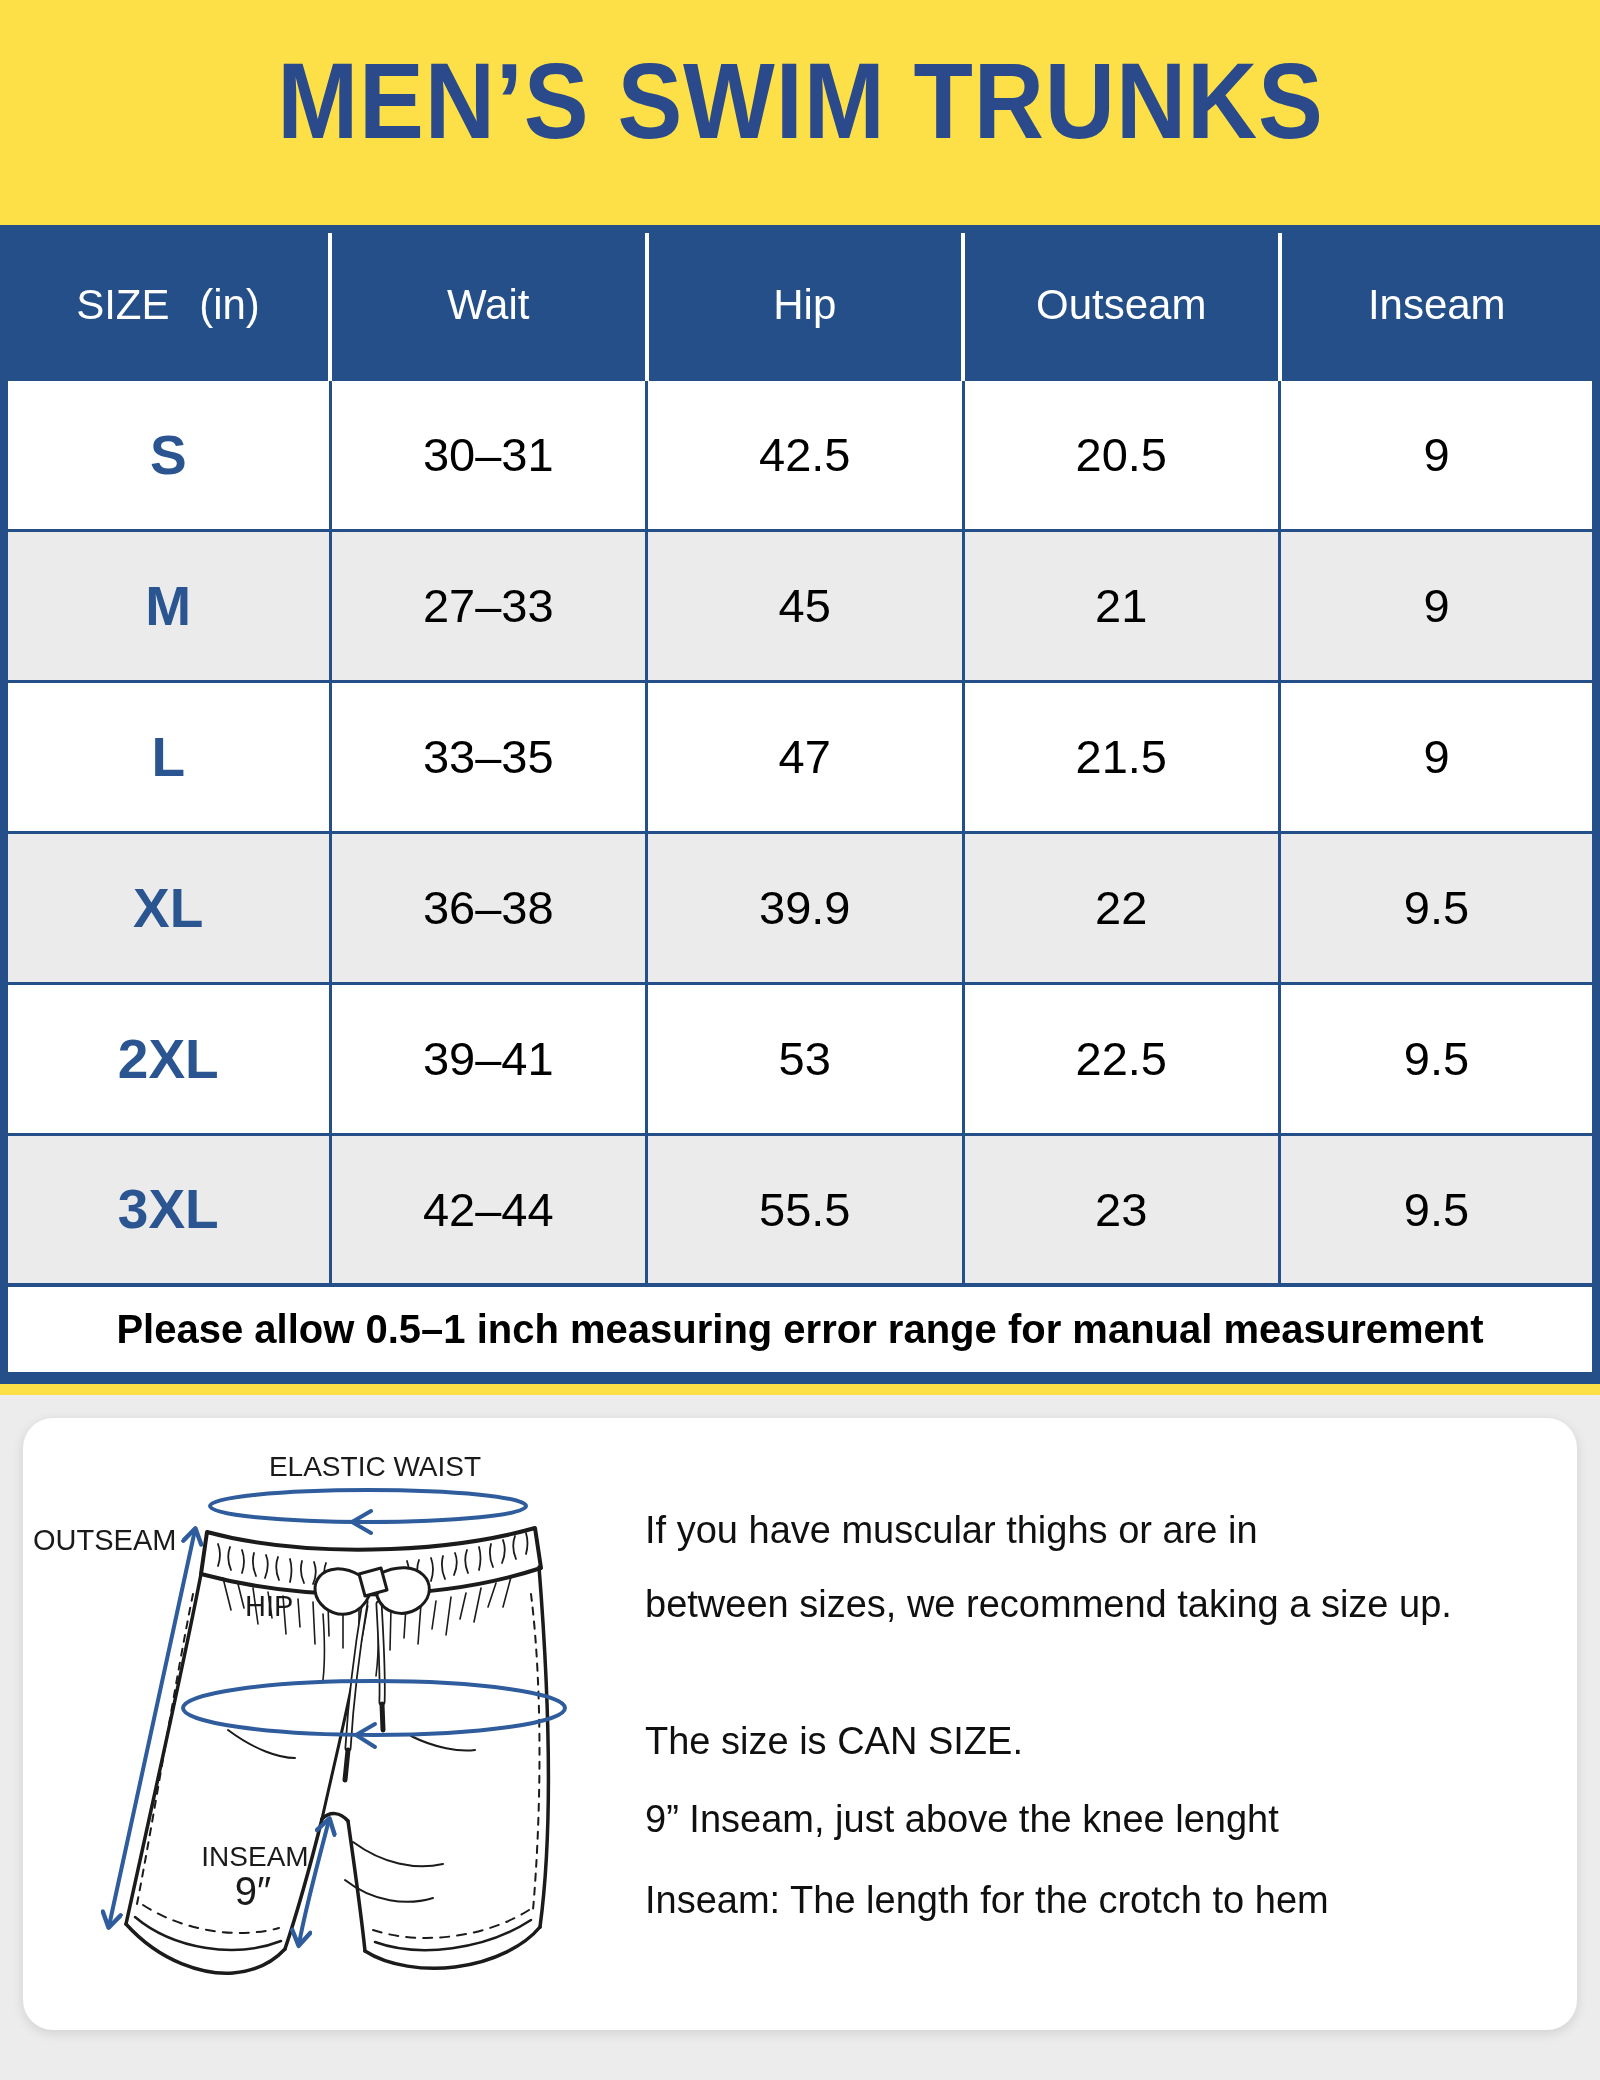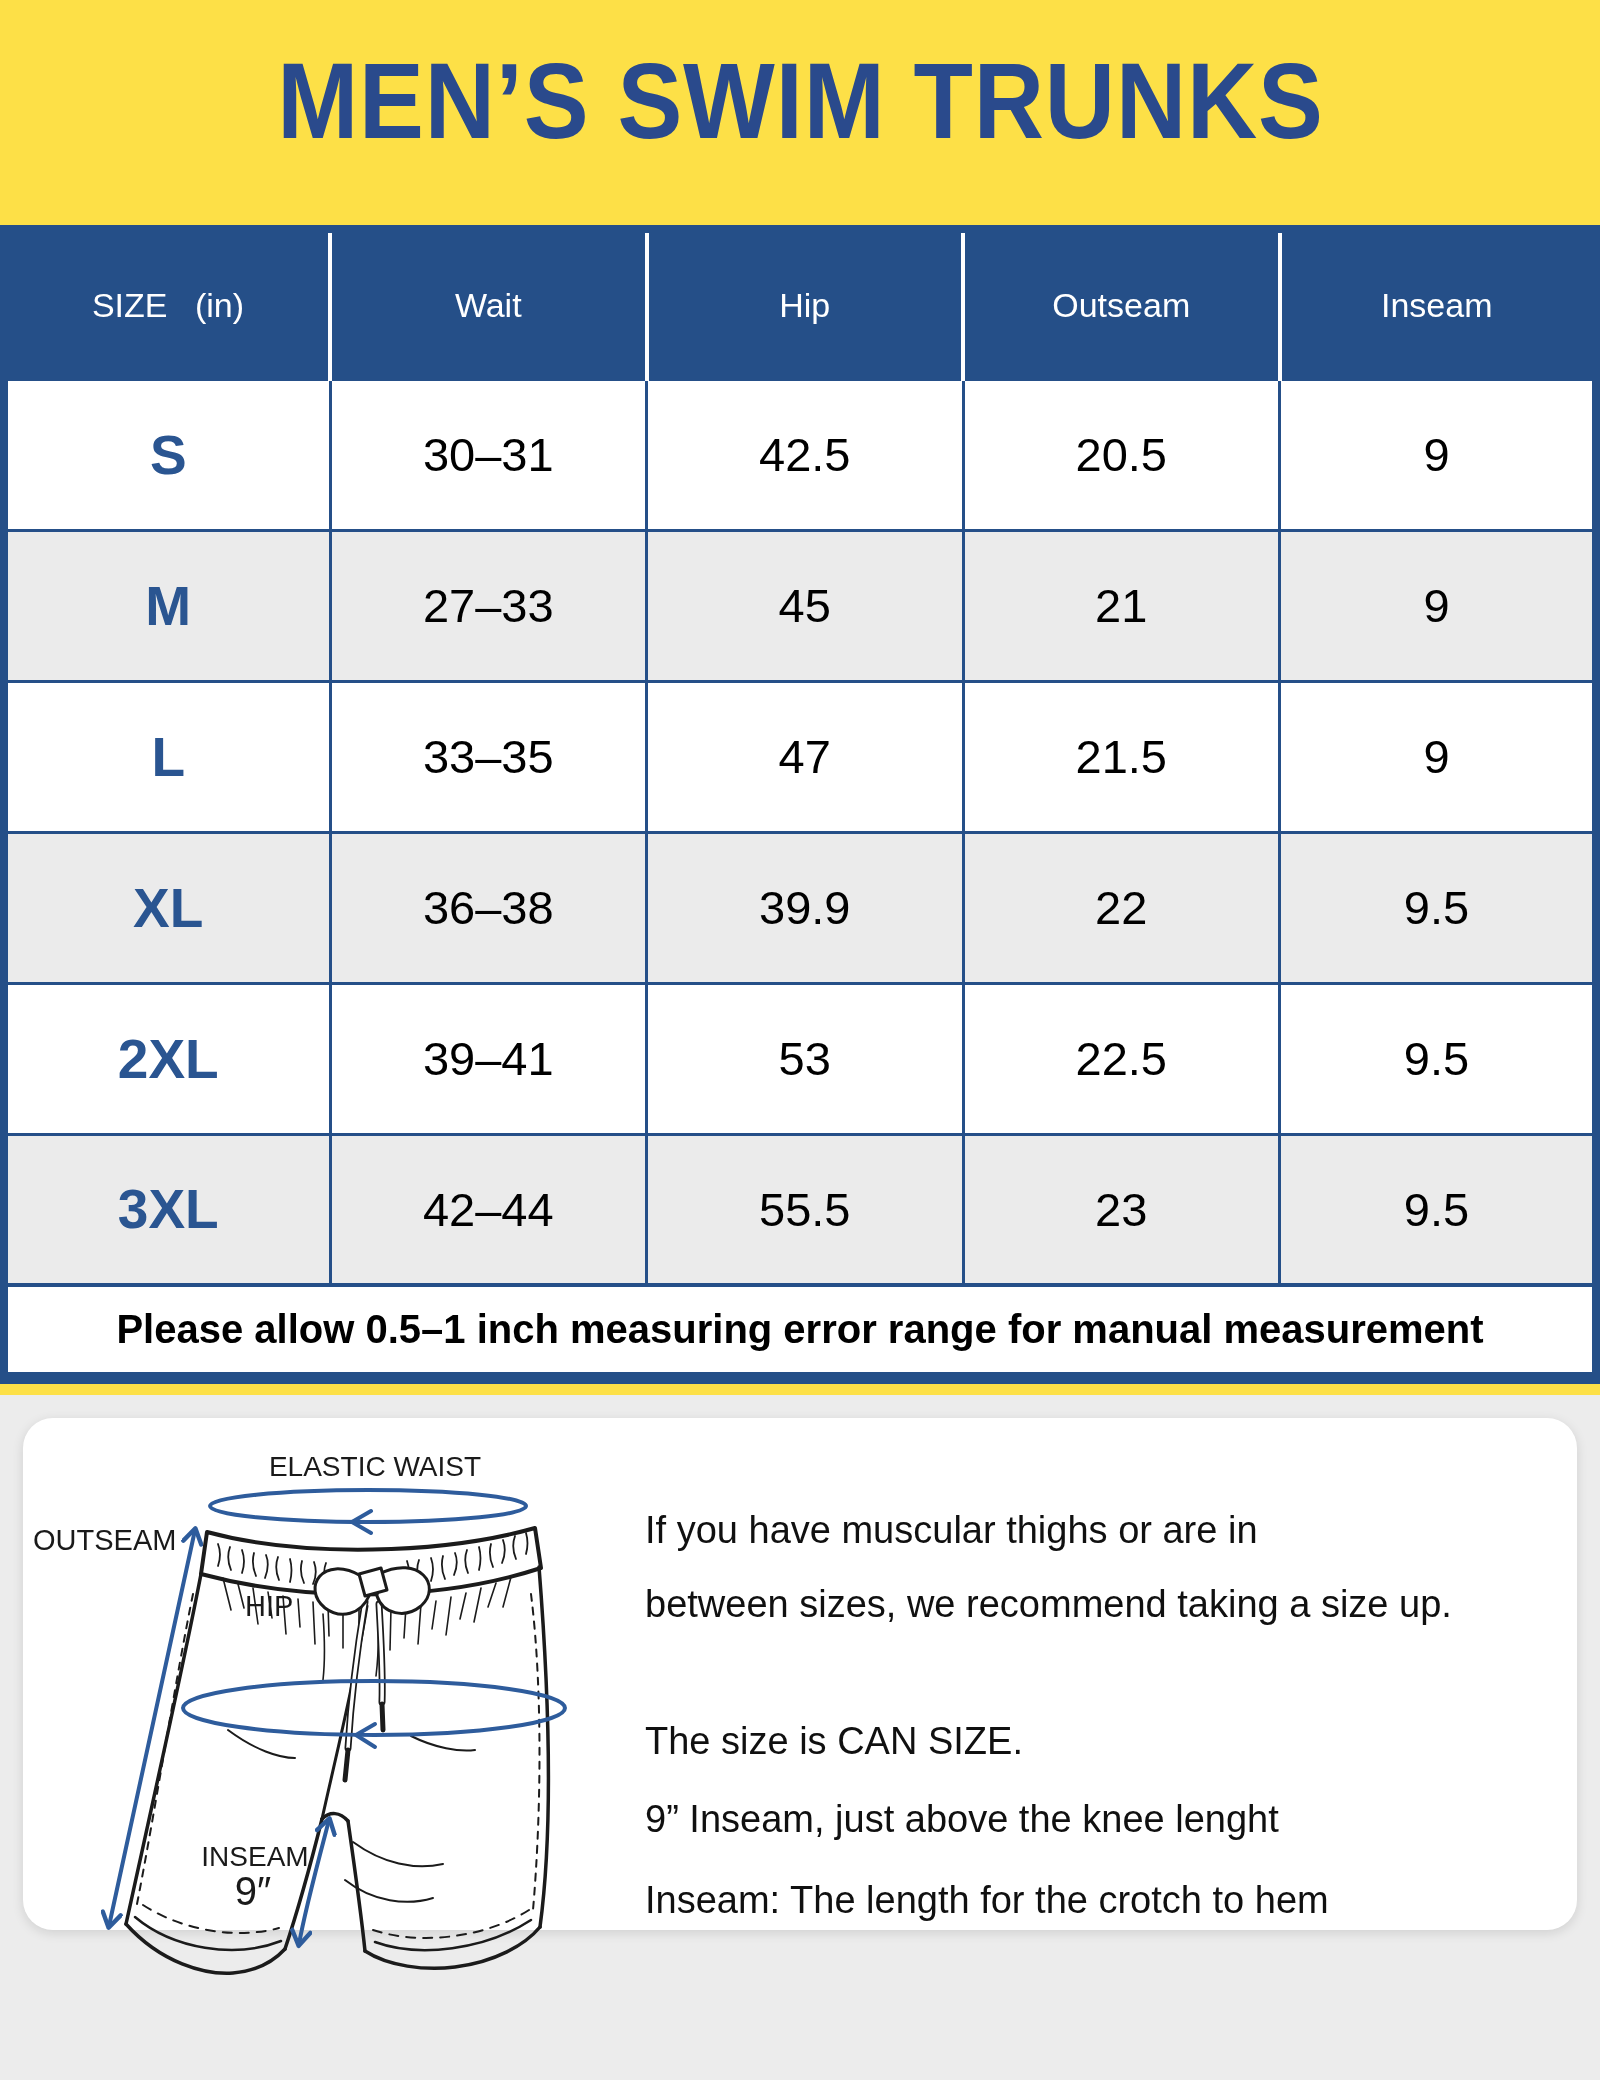--- a/index.html
+++ b/index.html
@@ -10,33 +10,33 @@
   .title{position:absolute;top:44px;left:0;width:1600px;text-align:center;margin:0;
          font-size:108px;font-weight:700;color:#2A4A8C;letter-spacing:1px;line-height:1.05;}
   .title .t{display:inline-block;transform:scaleX(0.9);transform-origin:center;white-space:nowrap;}
 
   
   .size-table{position:absolute;top:225px;left:0;width:1600px;border-collapse:collapse;table-layout:fixed;
               border:8px solid #254F88;border-bottom-width:12px;}
   .size-table thead tr{height:150px;}
   .size-table tr.data{height:151px;}
   .size-table tr.note-row{height:93px;font-weight:bold;}
-  .size-table th{background:#254F88;color:#ffffff;font-weight:400;font-size:34px;
+  .size-table th{background:#254F88;color:#ffffff;font-weight:400;font-size:42px;
                  border-right:4px solid #ffffff;text-align:center;vertical-align:middle;}
   .size-table th:last-child{border-right:none;}
   .size-table th.c-size{word-spacing:18px;}
   .size-table td{border:3px solid #254F88;text-align:center;vertical-align:middle;
                  font-size:47px;color:#000000;background:#ffffff;}
   .size-table tr.alt td{background:#EBEBEB;}
   .size-table td.size{color:#2A5591;font-weight:700;font-size:55px;}
   .size-table tr.note-row td{background:#ffffff;font-size:40px;border:4px solid #254F88;color:#000000;}
 
   
   .bottom{position:absolute;top:1395px;left:0;width:1600px;height:685px;background:#ECECEC;}
-  .card{position:absolute;top:23px;left:23px;width:1554px;height:512px;background:#ffffff;
+  .card{position:absolute;top:23px;left:23px;width:1554px;height:612px;background:#ffffff;
         border-radius:30px;box-shadow:0 3px 12px rgba(0,0,0,0.12);}
   .diagram{position:absolute;left:0;top:0;width:660px;height:612px;}
   .info{position:absolute;left:622px;top:0;width:915px;height:612px;font-size:38px;color:#101010;}
   .info .l{position:absolute;left:0;white-space:nowrap;line-height:48px;}
   .info .l1{top:88px}
   .info .l2{top:162px}
   .info .l3{top:299px}
   .info .l4{top:377px}
   .info .l5{top:458px}
 

